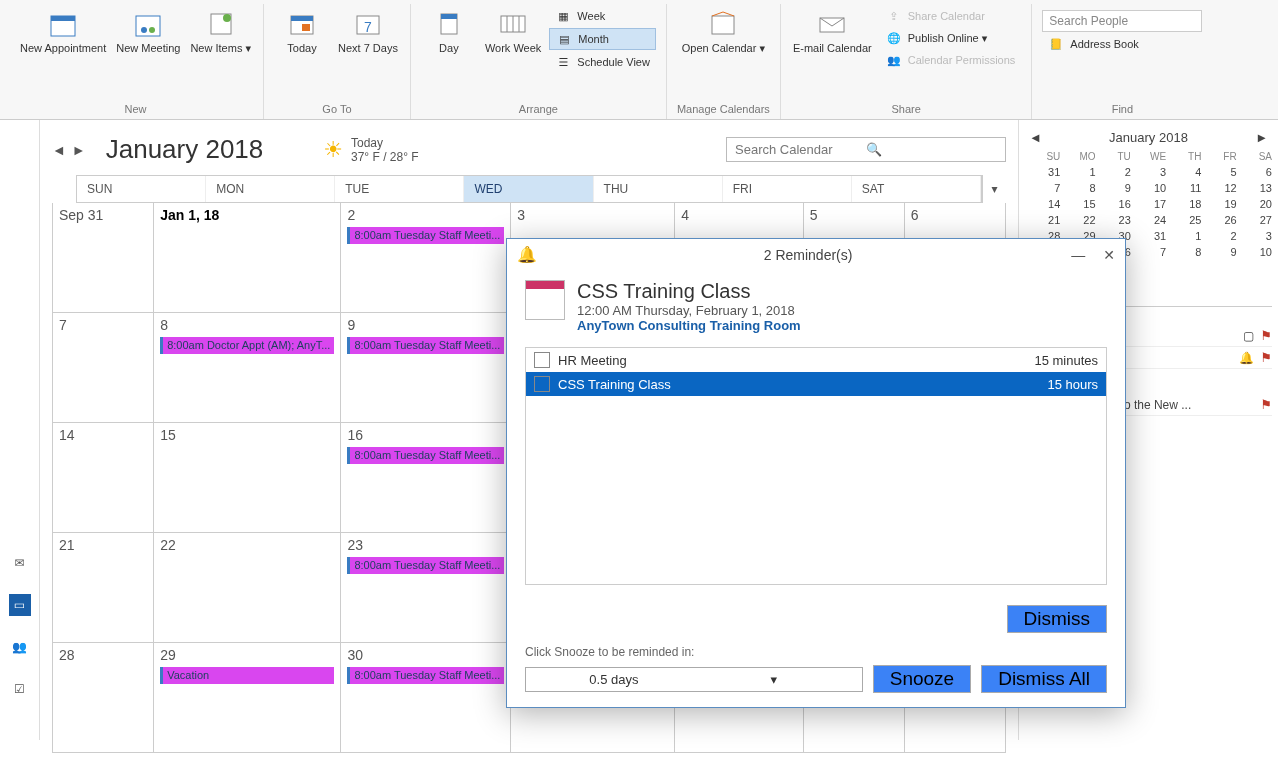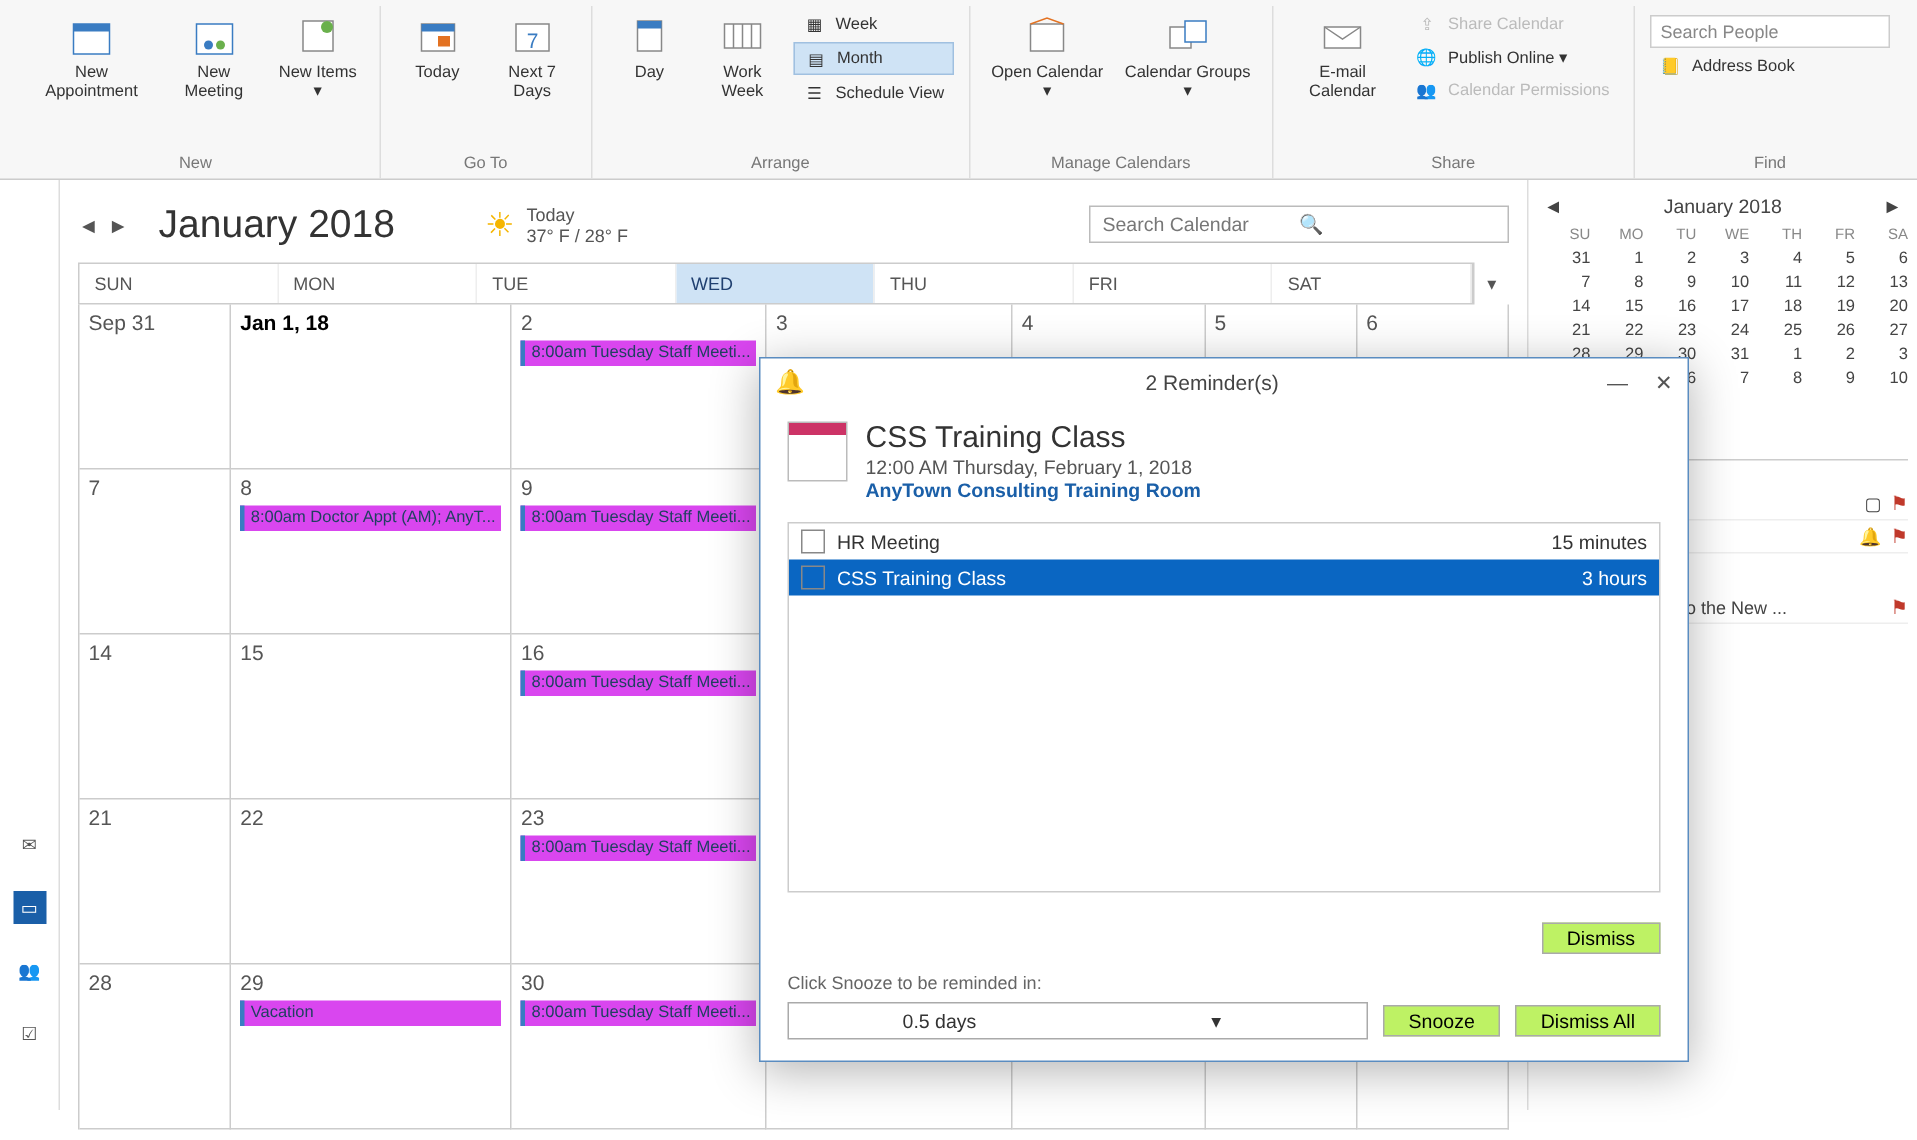--- a/index.html
+++ b/index.html
@@ -71,21 +71,21 @@
 .ev-title { font-size:20px; color:#333; }
 .ev-sub { font-size:13px; color:#555; }
 .ev-loc { font-size:13px; color:#1a5fa8; font-weight:600; }
 .rem-list { border:1px solid #ccc; flex:1; margin-top:4px; font-size:13px; }
 .rem-row { display:flex; padding:4px 8px; align-items:center; gap:8px; }
 .rem-row.sel { background:#0a66c2; color:#fff; }
 .rem-row .rname { flex:1; }
 .sm-cal { width:16px; height:16px; border:1px solid #888; display:inline-block; }
 .dlg-foot { padding:10px 18px 14px 18px; display:flex; flex-direction:column; gap:6px; }
 .dlg-foot-row { display:flex; align-items:center; gap:10px; }
-.btn { border:1px solid #aaa; background:#bef264; padding:2px 16px; font-size:13px; cursor:pointer; }
+.btn { border:1px solid #aaa; background:#3b82f6; padding:2px 16px; font-size:19px; cursor:pointer; }
 .snooze-sel { flex:1; border:1px solid #aaa; padding:4px 8px; display:flex; align-items:center; background:#fff; font-size:13px; }
 .snooze-sel span { flex:1;text-align:center; }
 .dismiss-right { margin-left:auto; }
 .foot-top { display:flex; justify-content:flex-end; margin-bottom:6px; }
 
 svg { display:block; }
 </style>
 </head>
 <body>
 
@@ -198,30 +198,20 @@
     <div class="rgroup-items">
       <div class="rbtn-big">
         <span class="rbtn-icon">
             <svg width="28" height="28">
               <rect x="3" y="6" width="22" height="18" fill="#fff" stroke="#888"></rect>
               <path d="M3 6 L14 2 L25 6" fill="none" stroke="#e37222"></path>
             </svg>
           </span>
         <span class="rbtn-label">Open
 Calendar ▾</span>
-      </div>
-      <div class="rbtn-big">
-        <span class="rbtn-icon">
-            <svg width="28" height="28">
-              <rect x="2" y="8" width="14" height="14" fill="#fff" stroke="#888"></rect>
-              <rect x="12" y="4" width="14" height="14" fill="#fff" stroke="#3a7cc2"></rect>
-            </svg>
-          </span>
-        <span class="rbtn-label">Calendar
-Groups ▾</span>
       </div>
     </div>
     <div class="rgroup-label">Manage Calendars</div>
   </div>
 
   <div class="rgroup">
     <div class="rgroup-items">
       <div class="rbtn-big">
         <span class="rbtn-icon">
             <svg width="28" height="28">
@@ -286,21 +276,21 @@
           <div>Today</div>
           <div>37° F / 28° F</div>
         </div>
       </div>
       <div class="search-cal">
         <span>Search Calendar</span>
         <span>🔍</span>
       </div>
     </div>
 
-    <div style="display:flex;">
+    <div style="display:flex;margin-left:24px;">
       <div class="dow-row" id="dow-row" style="flex:1;">
           <div class="dow">SUN</div>
           <div class="dow">MON</div>
           <div class="dow">TUE</div>
           <div class="dow today">WED</div>
           <div class="dow">THU</div>
           <div class="dow">FRI</div>
           <div class="dow">SAT</div>
         </div>
       <div class="dow-btn">▾</div>
@@ -526,21 +516,21 @@
     </div>
     <div class="rem-list" id="rem-list">
         <div class="rem-row">
           <span class="sm-cal"></span>
           <span class="rname">HR Meeting</span>
           <span>15 minutes</span>
         </div>
         <div class="rem-row sel">
           <span class="sm-cal"></span>
           <span class="rname">CSS Training Class</span>
-          <span>3 hours</span>
+          <span>15 hours</span>
         </div>
       </div>
   </div>
   <div class="dlg-foot">
     <div class="foot-top">
       <button class="btn">Dismiss</button>
     </div>
     <div style="color:#666;">Click Snooze to be reminded in:</div>
     <div class="dlg-foot-row">
       <div class="snooze-sel">

